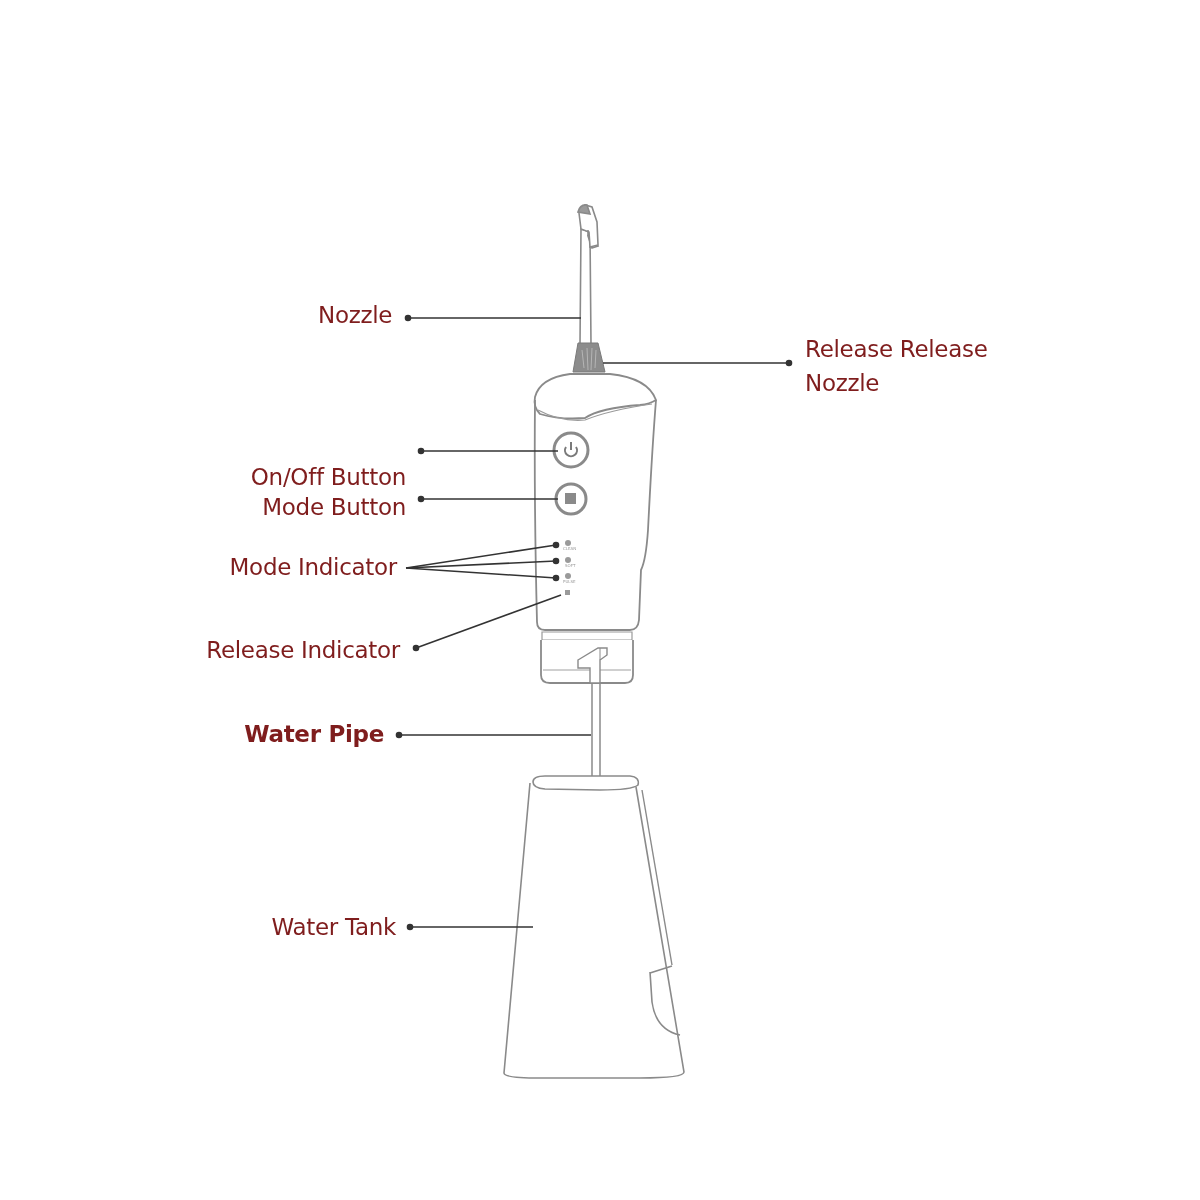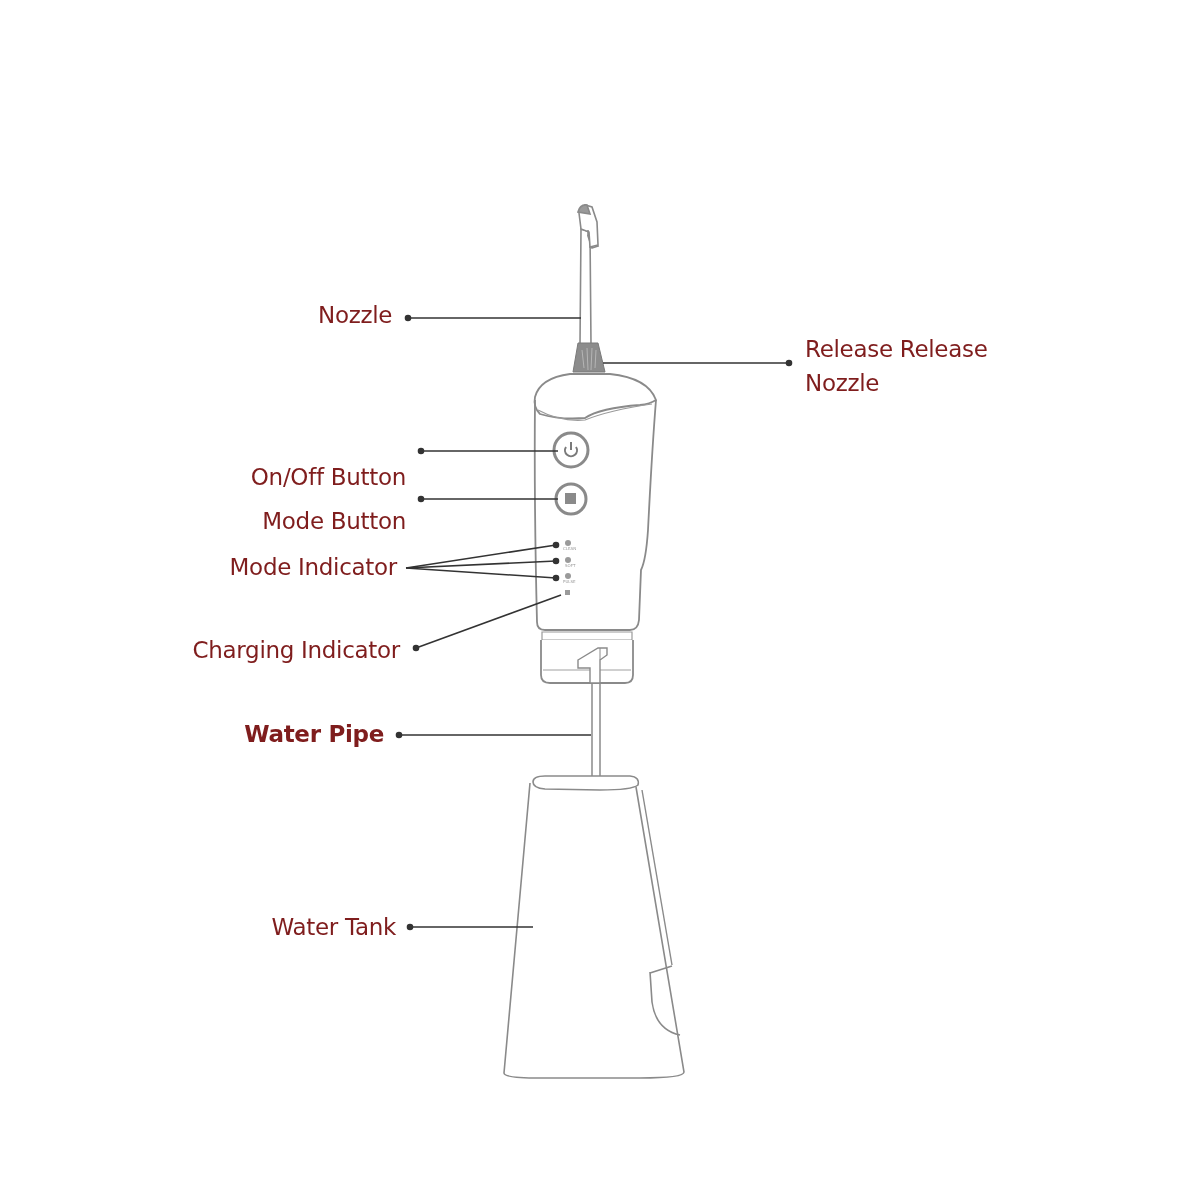--- a/index.html
+++ b/index.html
@@ -115,17 +115,17 @@
 <div class="ind-label" style="left:563px; top:579px;">PULSE</div>
 
 <div class="label" style="left:318px; top:298px;">Nozzle</div>
 
 <div class="label" style="left:805px; top:332px;">
   <div>Release Release</div>
   <div>Nozzle</div>
 </div>
 
 <div class="label right-align" style="right:794px; top:428px;margin-top:32px;">On/Off Button</div>
-<div class="label right-align" style="right:794px; top:504px;margin-left:24px;">Mode Button</div>
+<div class="label right-align" style="right:794px; top:490px;margin-left:24px;">Mode Button</div>
 <div class="label right-align" style="right:803px; top:550px;">Mode Indicator</div>
-<div class="label right-align" style="right:800px; top:633px;">Charging Indicator</div>
+<div class="label right-align" style="right:800px; top:633px;">Release Indicator</div>
 <div class="label right-align" style="right:816px; top:717px;font-weight:bold;">Water Pipe</div>
 <div class="label right-align" style="right:804px; top:910px;">Water Tank</div>
 
 </body></html>

